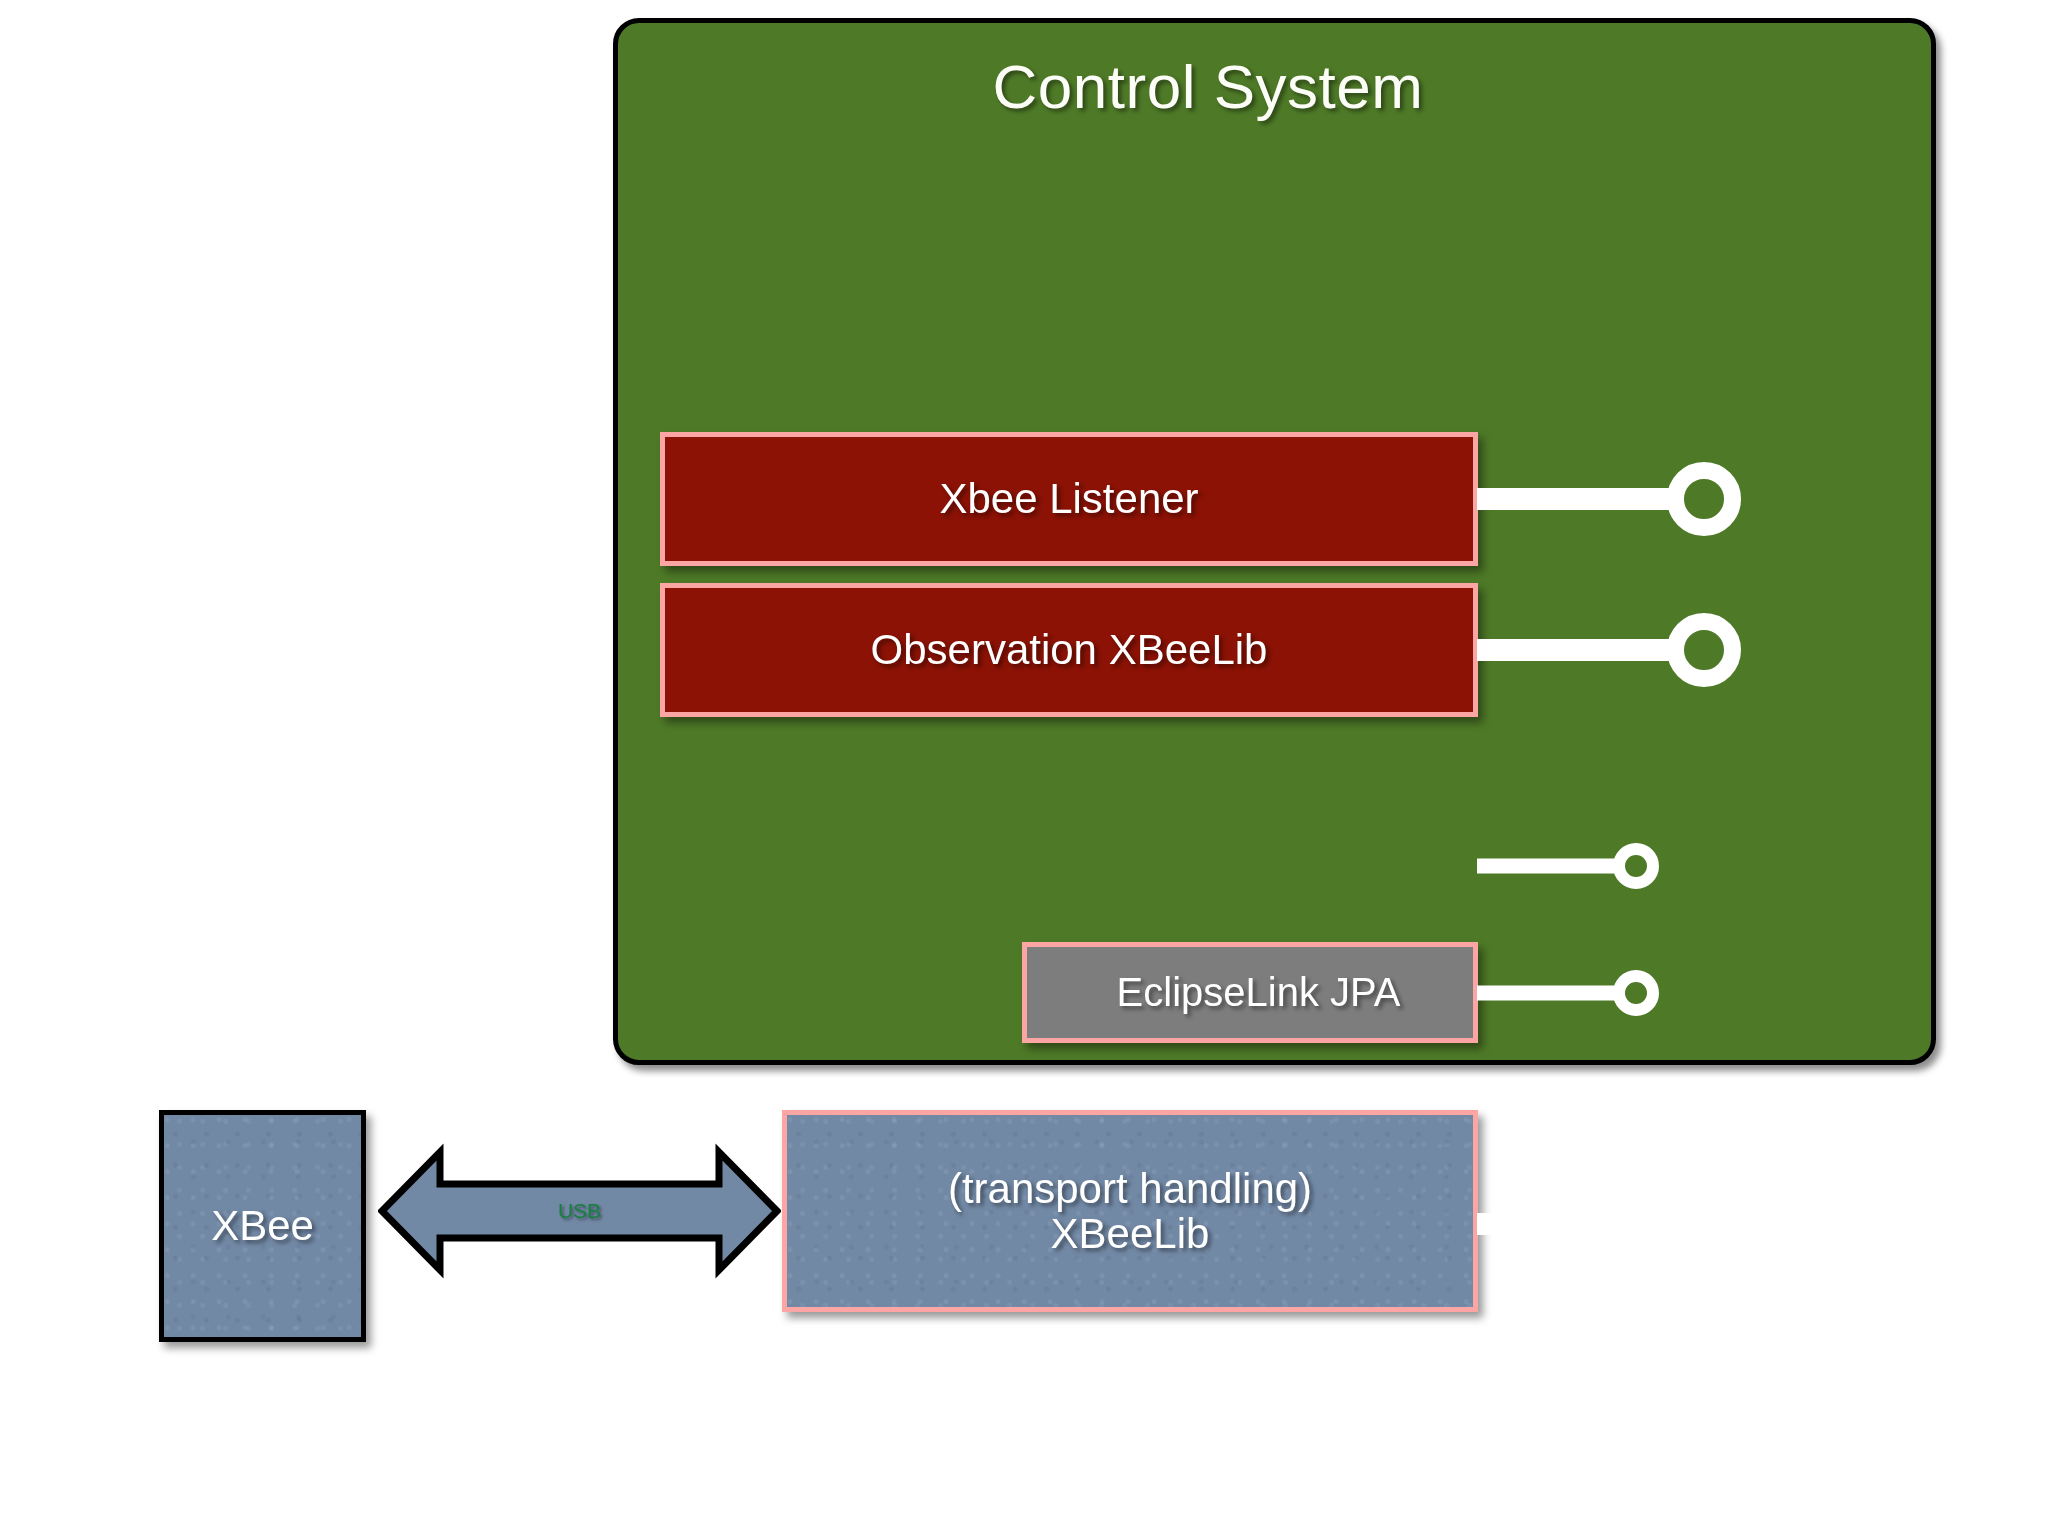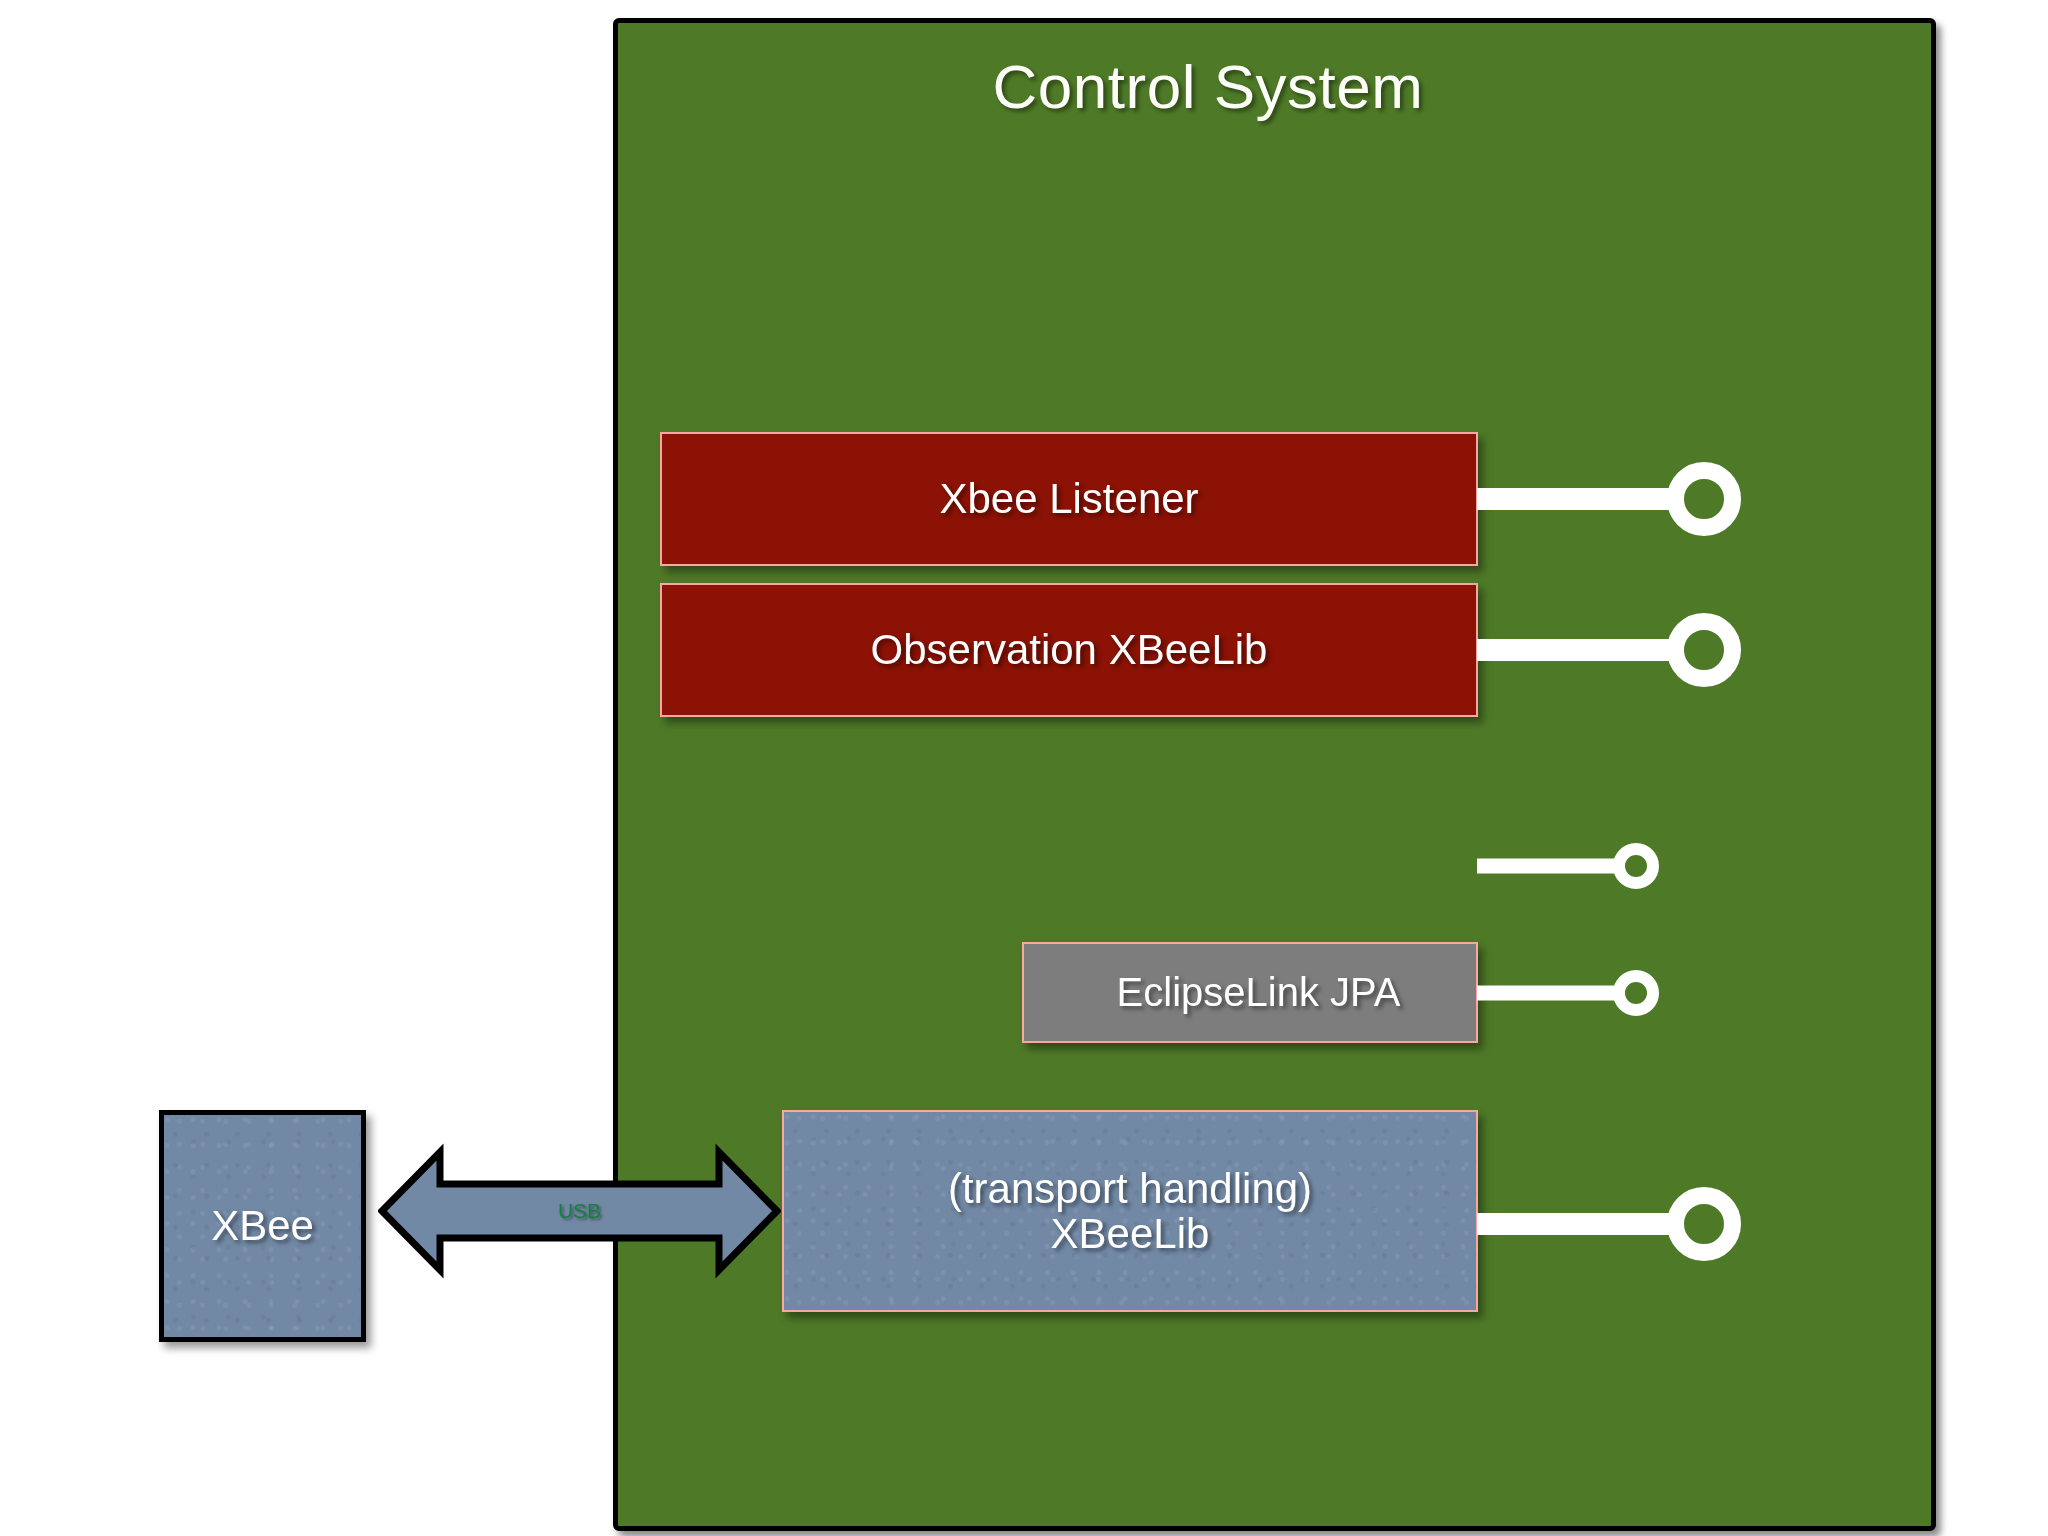--- a/index.html
+++ b/index.html
@@ -15,44 +15,44 @@
     overflow: hidden;
     font-family: "Liberation Sans", sans-serif;
   }
 
   
   .control-system {
     position: absolute;
     left: 613px;
     top: 18px;
     width: 1323px;
-    height: 1513px;
+    height: 1047px;
     background: #4e7a27;
     border: 5px solid #000000;
-    border-radius: 6px;
+    border-radius: 26px;
     box-sizing: border-box;
     box-shadow: 5px 6px 7px rgba(0,0,0,0.45);
   }
   .cs-title {
     position: absolute;
     left: 0;
     top: 28px;
     width: 1180px;
     text-align: center;
     color: #fdfdf7;
     font-size: 62px;
     letter-spacing: 0.5px;
     text-shadow: 3px 3px 4px rgba(0,0,0,0.45);
     white-space: nowrap;
   }
 
   
   .bundle {
     position: absolute;
-    border: 2px solid #fca5a5;
+    border: 5px solid #fca5a5;
     box-sizing: border-box;
     display: flex;
     align-items: center;
     justify-content: center;
     color: #ffffff;
     text-align: center;
     box-shadow: 5px 6px 8px rgba(0,0,0,0.40);
   }
   .bundle .label {
     text-shadow: 3px 3px 4px rgba(0,0,0,0.45);

